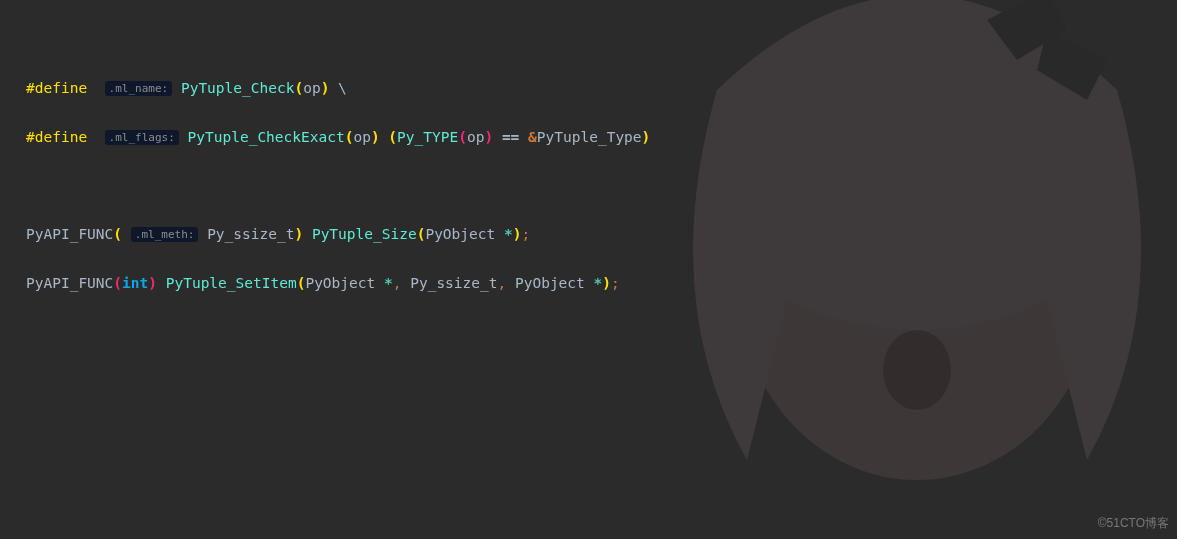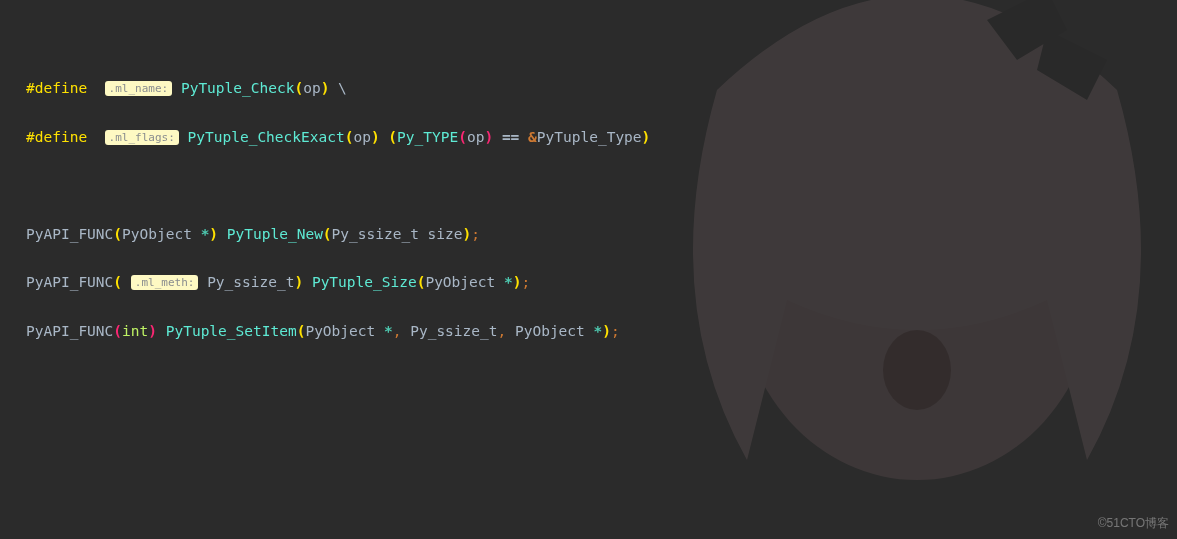--- a/index.html
+++ b/index.html
@@ -17,29 +17,29 @@
   .code-area {
     padding: 4px 0 0 26px;
     white-space: pre;
     position: relative;
     z-index: 2;
   }
   .line { display: block; } 
   .fn { color: #5eead4; }
   .paren-y { color: #ffe100; font-weight: bold; }
   .paren-p { color: #f92672; font-weight: bold; }
-  .type-kw { color: #bef264; font-weight: normal; }
+  .type-kw { color: #0ea5e9; font-weight: bold; }
   .star { color: #4ec9b0; font-weight: bold; }
   .define { color: #ffe100; font-weight: normal; }
   .comma { color: #cc7832; }
   .semi { color: #cc7832; }
   .amp { color: #cc7832; font-weight: bold; }
   .eq { color: #a9b7c6; font-weight: bold; }
   .hint {
-    background: #fef9c3;
+    background: #0f172a;
     color: #8a8d8f;
     font-size: 11px;
     padding: 1px 4px;
     border-radius: 3px;
     font-weight: normal;
     vertical-align: 1px;
   }
   .watermark {
     position: absolute;
     right: 8px;
@@ -74,21 +74,20 @@
   <ellipse cx="300" cy="430" rx="34" ry="40" fill="#7a3a3a"></ellipse>
   <path d="M 100 150 Q 300 -40 500 150 Q 560 360 470 520 L 430 360 Q 300 420 170 360 L 130 520 Q 40 360 100 150 Z" fill="#e8b8c0"></path>
   <path d="M 370 80 l 60 -30 l 20 40 l -50 30 z M 430 90 l 60 30 l -20 40 l -50 -30 z" fill="#1a1a1a"></path>
 </svg>
 
 <div class="code-area">
 <span class="line"> </span>
 <span class="line"><span class="define">#define</span>  <span class="hint">.ml_name:</span> <span class="fn">PyTuple_Check</span><span class="paren-y">(</span><span>op</span><span class="paren-y">)</span><span> \</span></span>
 <span class="line"><span class="define">#define</span>  <span class="hint">.ml_flags:</span> <span class="fn">PyTuple_CheckExact</span><span class="paren-y">(</span><span>op</span><span class="paren-y">)</span> <span class="paren-y">(</span><span class="fn">Py_TYPE</span><span class="paren-p">(</span><span>op</span><span class="paren-p">)</span> <span class="eq">==</span> <span class="amp">&amp;</span><span>PyTuple_Type</span><span class="paren-y">)</span></span>
 <span class="line"> </span>
-<span class="line"><span>PyAPI_FUNC</span><span class="paren-y">(</span><span>PyObject </span><span class="star">*</span><span class="paren-y">)</span> <span class="fn">PyTuple_New</span><span class="paren-y">(</span><span>Py_ssize_t size</span><span class="paren-y">)</span><span class="semi">;</span></span>
 <span class="line"><span>PyAPI_FUNC</span><span class="paren-y">(</span> <span class="hint">.ml_meth:</span> <span>Py_ssize_t</span><span class="paren-y">)</span> <span class="fn">PyTuple_Size</span><span class="paren-y">(</span><span>PyObject </span><span class="star">*</span><span class="paren-y">)</span><span class="semi">;</span></span>
 <span class="line"><span>PyAPI_FUNC</span><span class="paren-p">(</span><span class="type-kw">int</span><span class="paren-p">)</span> <span class="fn">PyTuple_SetItem</span><span class="paren-y">(</span><span>PyObject </span><span class="star">*</span><span class="comma">,</span> <span>Py_ssize_t</span><span class="comma">,</span> <span>PyObject </span><span class="star">*</span><span class="paren-y">)</span><span class="semi">;</span></span>
 
 
 
 
 
 
 
 

